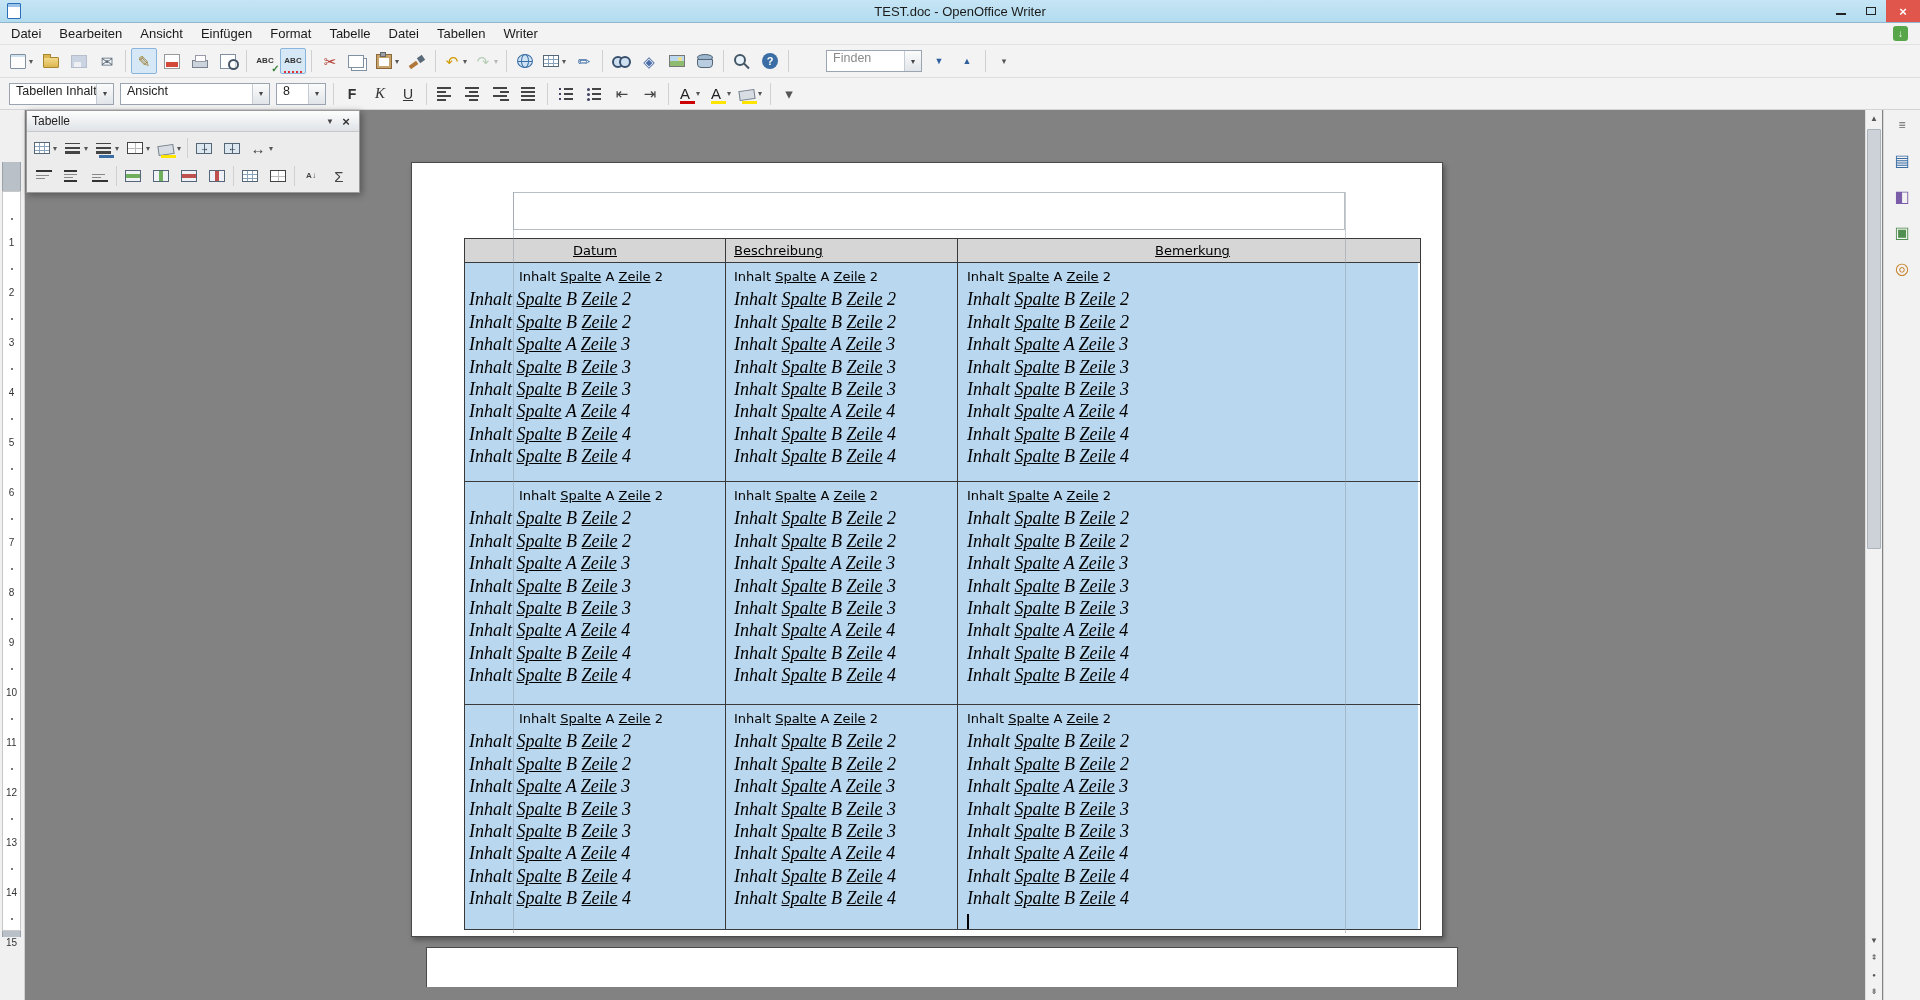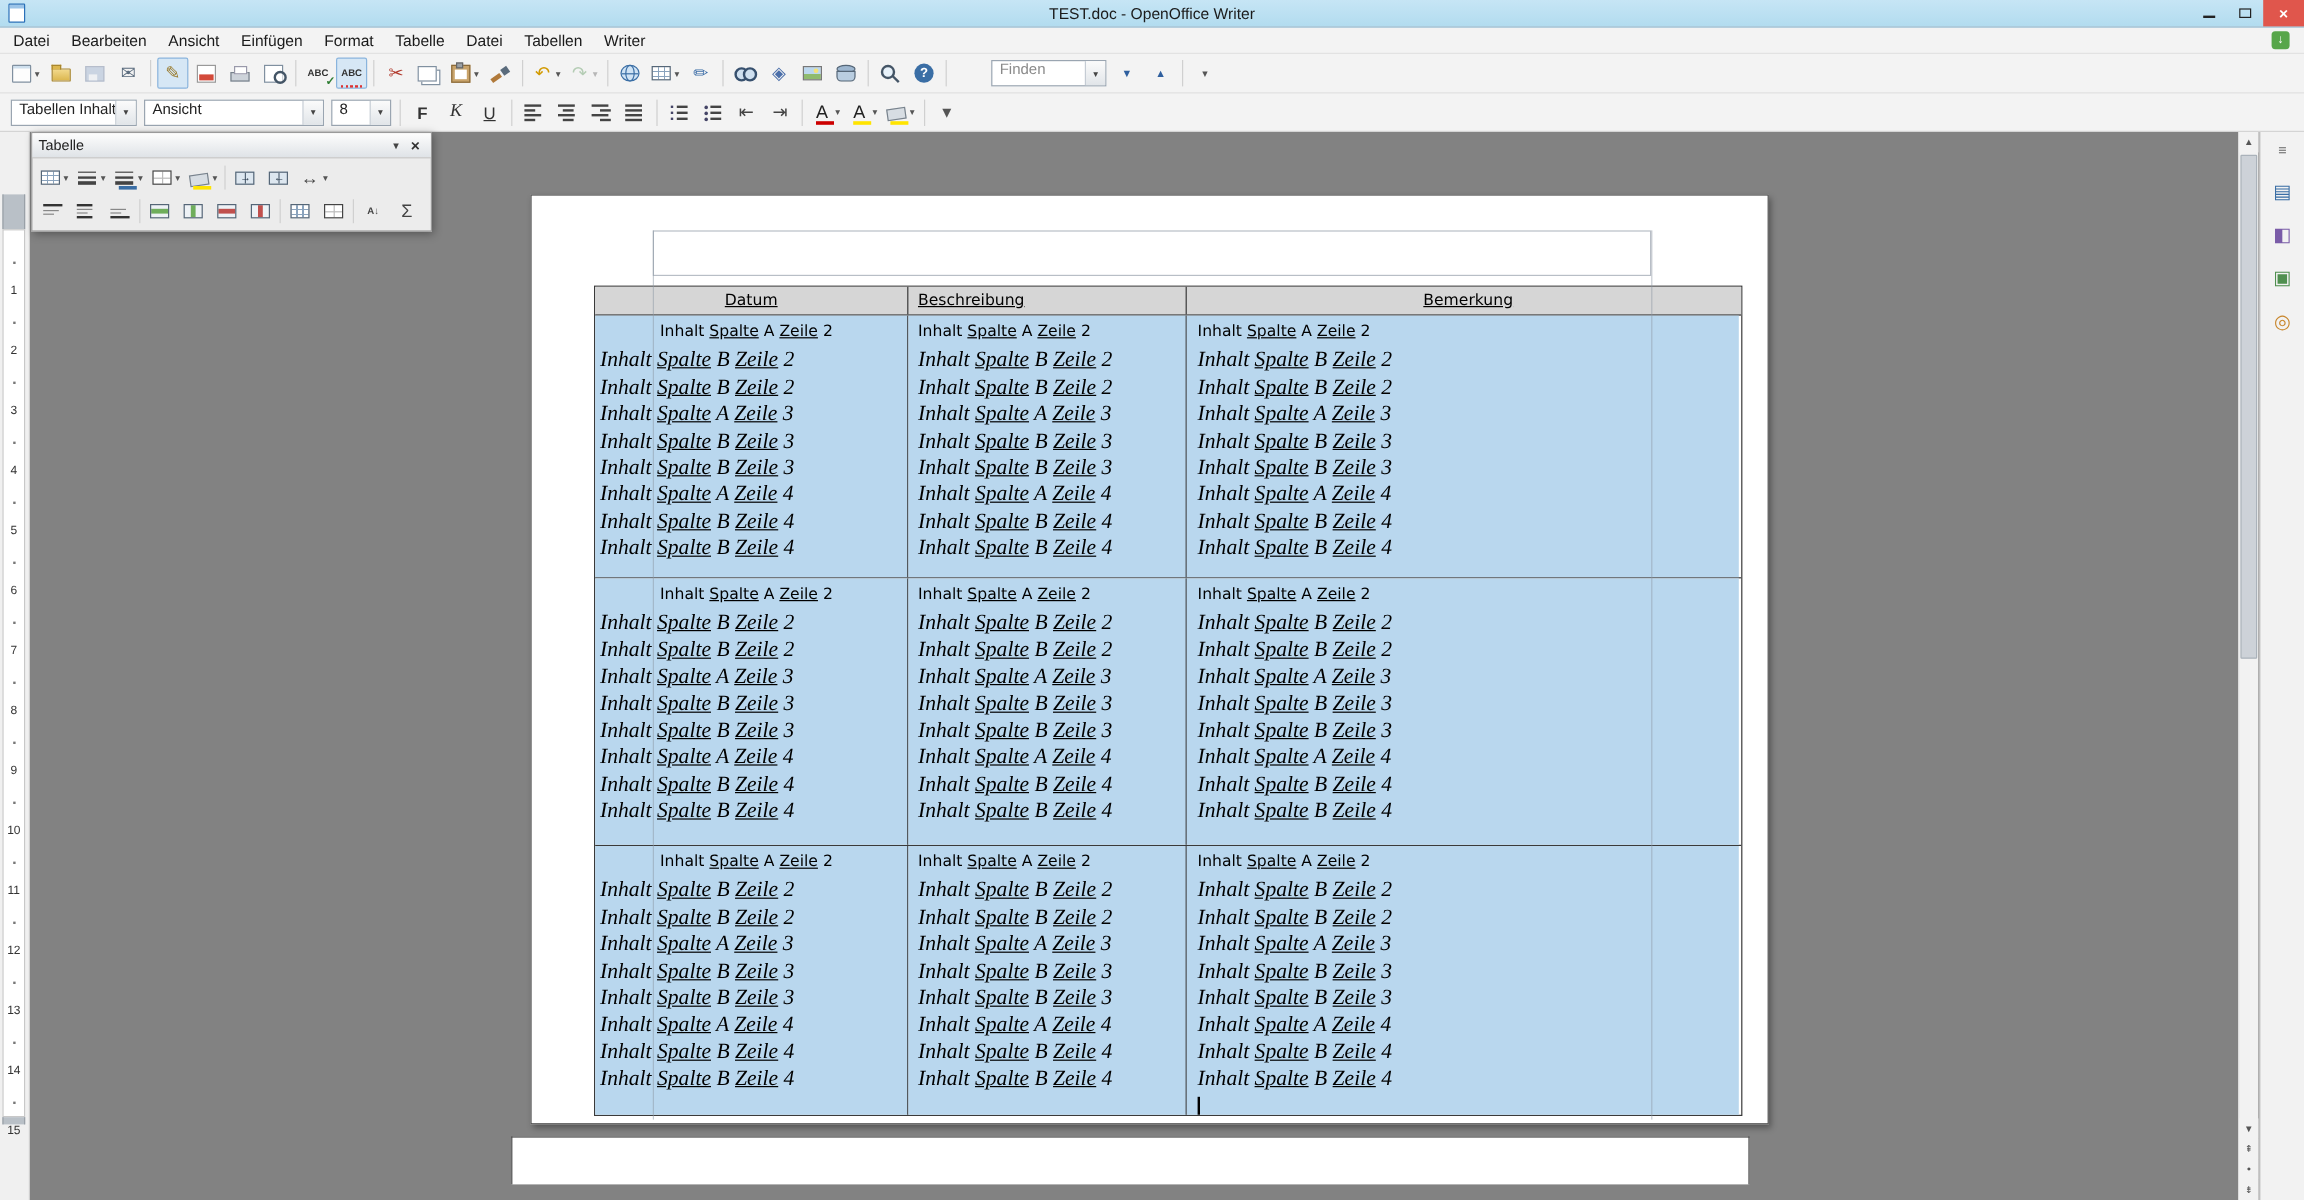--- a/index.html
+++ b/index.html
@@ -129,21 +129,21 @@
 
   
   #workspace{position:absolute;left:0;right:0;top:110px;bottom:0;background:var(--doc-bg);overflow:hidden}
   #vruler{position:absolute;left:0;top:0;width:25px;bottom:0;background:#f0f0f0;border-right:1px solid #cfcfcf;z-index:6}
   .vz{position:absolute;left:2px;width:19px}
   .vz.margin{background:#b9c0c7;border-left:1px solid #9aa1a8;border-right:1px solid #9aa1a8}
   .vz.white{background:#fff;border:1px solid #c8c8c8}
   .vnum{position:absolute;left:0;width:23px;text-align:center;font-size:10px;color:#333}
   .vdot{position:absolute;left:11px;width:2px;height:2px;background:#777}
 
-  #page1{position:absolute;left:442px;top:52px;width:1032px;height:775px;background:#fff;border:1px solid #4a4a4a;box-shadow:2px 3px 5px rgba(0,0,0,.35)}
+  #page1{position:absolute;left:411px;top:52px;width:1032px;height:775px;background:#fff;border:1px solid #4a4a4a;box-shadow:2px 3px 5px rgba(0,0,0,.35)}
   #page2{position:absolute;left:426px;top:837px;width:1032px;height:40px;background:#fff;border:1px solid #4a4a4a;border-bottom:none}
   .hdr-boundary{position:absolute;left:101px;top:29px;width:832px;height:38px;border:1px solid #b8bec6}
   .tbound{position:absolute;top:29px;height:741px;width:1px;background:#8d99a5;opacity:.5;z-index:5;pointer-events:none}
   .tbound.v1{left:101px}.tbound.v2{left:933px}
 
   
   #doc-table{position:absolute;left:52px;top:75px;width:957px;border:1px solid var(--border-dark);z-index:2}
   .t-hrow{display:flex;height:24px;background:var(--header-bg);border-bottom:1px solid var(--border-dark)}
   .t-hcell{display:flex;align-items:center;overflow:hidden}
   .t-hcell.c0{justify-content:center}

